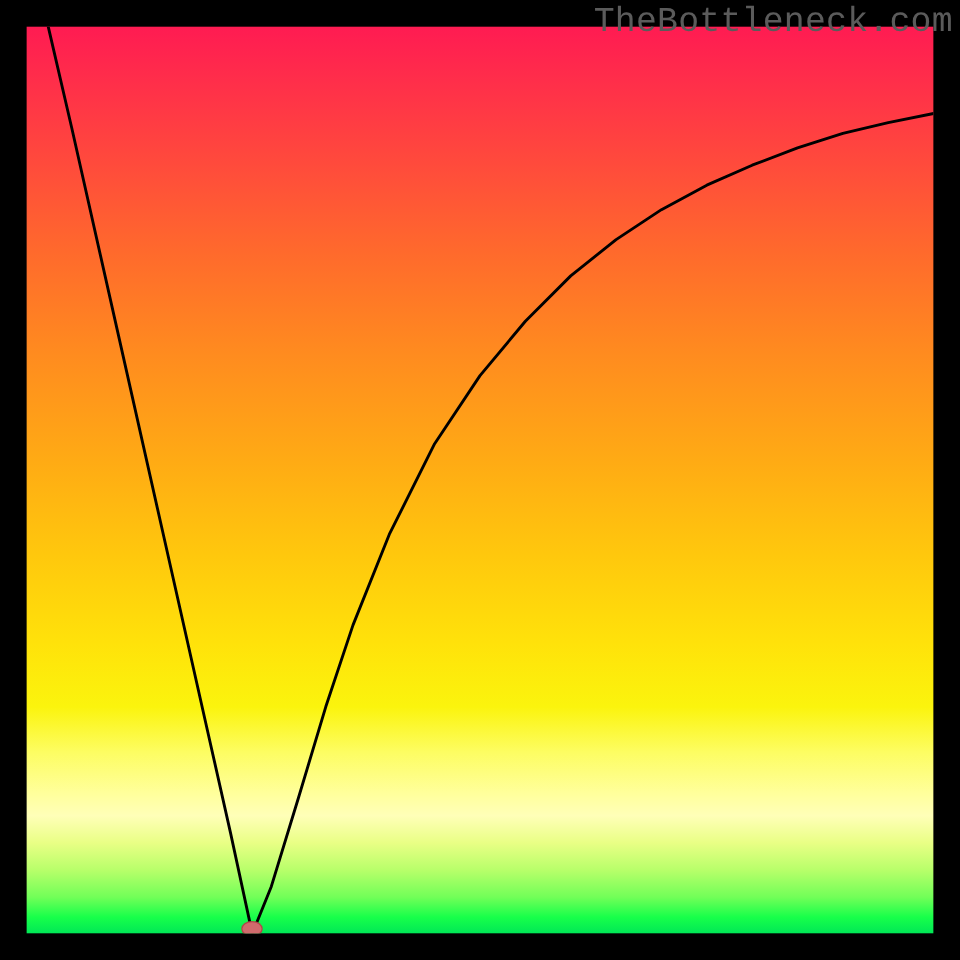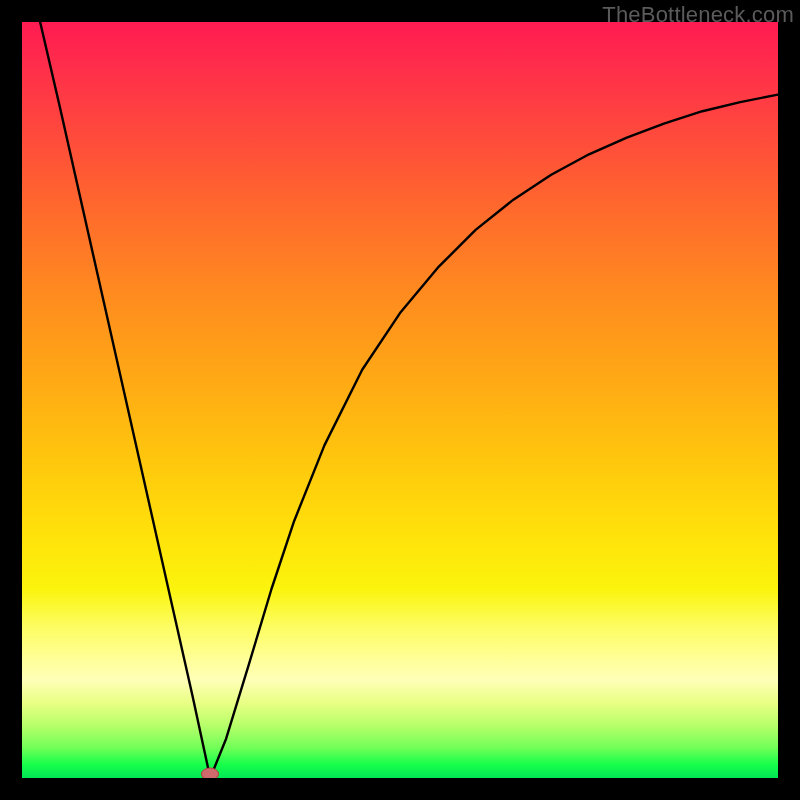--- a/index.html
+++ b/index.html
@@ -65,24 +65,25 @@
     border-radius: 50% / 50%;
     background: #d06a6c;
     transform: translate(-50%, -50%);
     border: 1px solid rgba(170, 60, 62, 0.8);
   }
   .watermark {
     position: absolute;
     top: 2px;
     right: 6px;
     color: #5b5b5b;
-    font-size: 22px;
+    font-size: 29px;
     font-weight: 500;
     letter-spacing: 0.2px;
     user-select: none;
+    font-family: Liberation Mono, monospace;
   }
 </style>
 </head>
 <body>
 
 <div class="frame">
   <div class="plot-area">
     <div class="gradient"></div>
     <svg class="curve" viewBox="0 0 756 756" preserveAspectRatio="none">
       <path id="curve-path" d="M18.14 0.00 L37.80 84.67 L75.60 252.50 L113.40 420.34 L151.20 588.17 L170.10 672.08 L188.24 756.00 L204.12 716.69 L226.80 642.60 L249.48 567.00 L272.16 498.96 L302.40 423.36 L340.20 347.76 L378.00 291.06 L415.80 245.70 L453.60 207.90 L491.40 177.66 L529.20 152.71 L567.00 132.30 L604.80 115.67 L642.60 101.30 L680.40 89.21 L718.20 80.14 L756.00 72.58" fill="none" stroke="#000" stroke-width="2.4" stroke-linecap="round" stroke-linejoin="round"></path>

